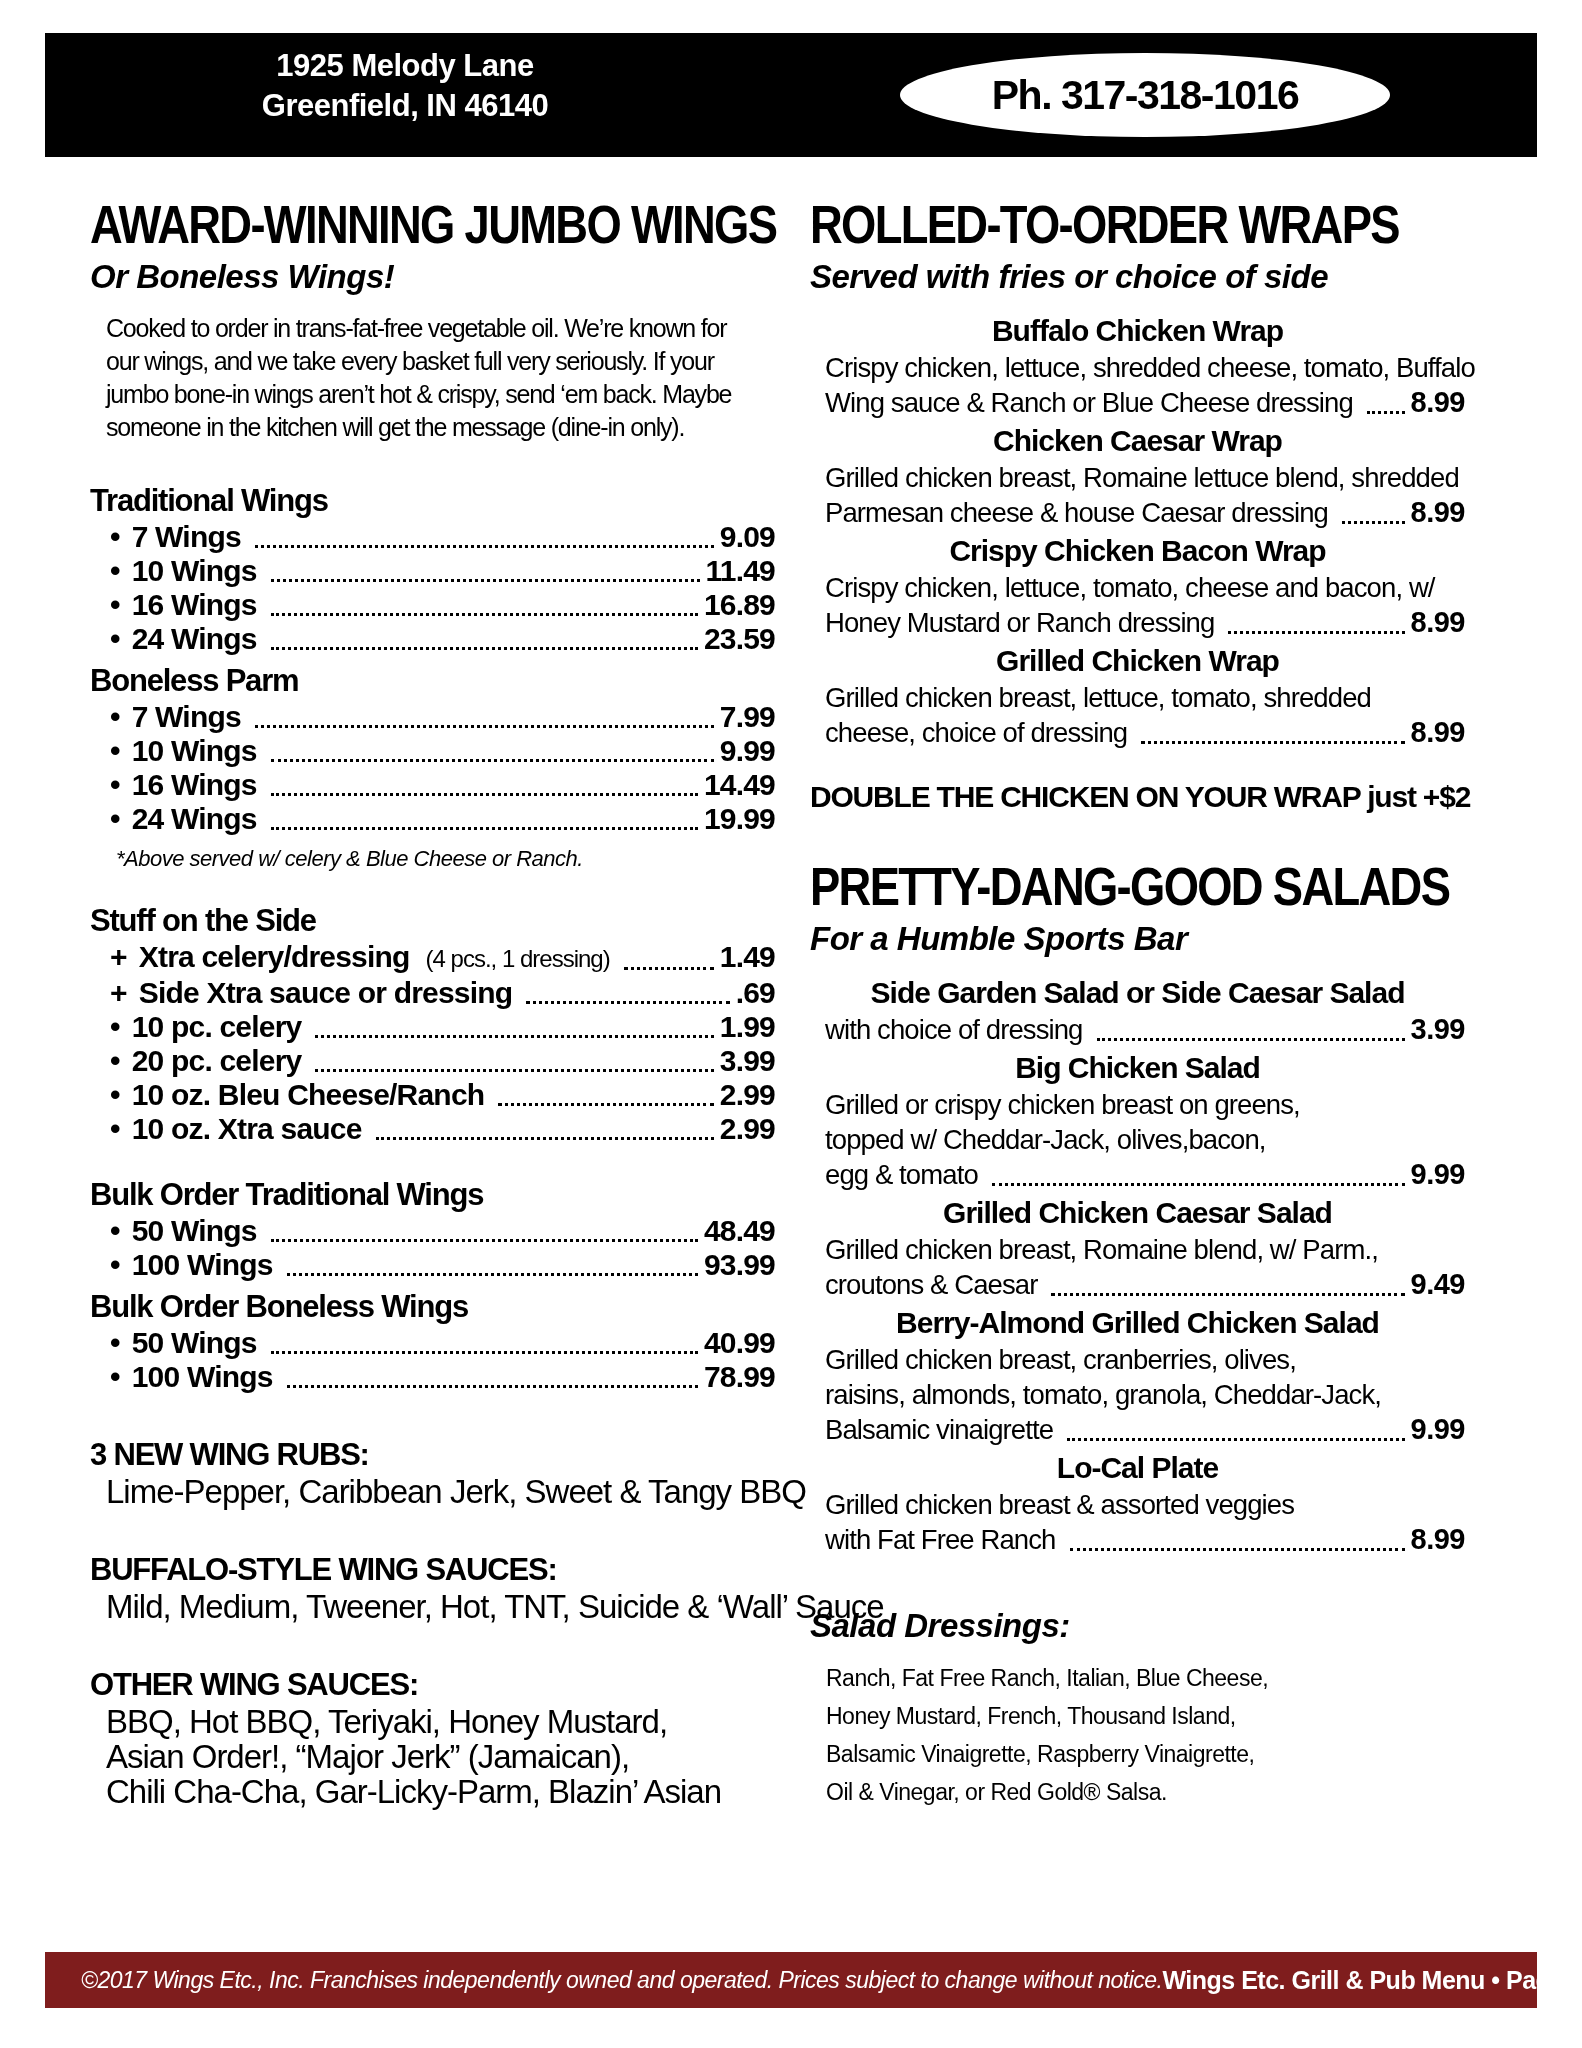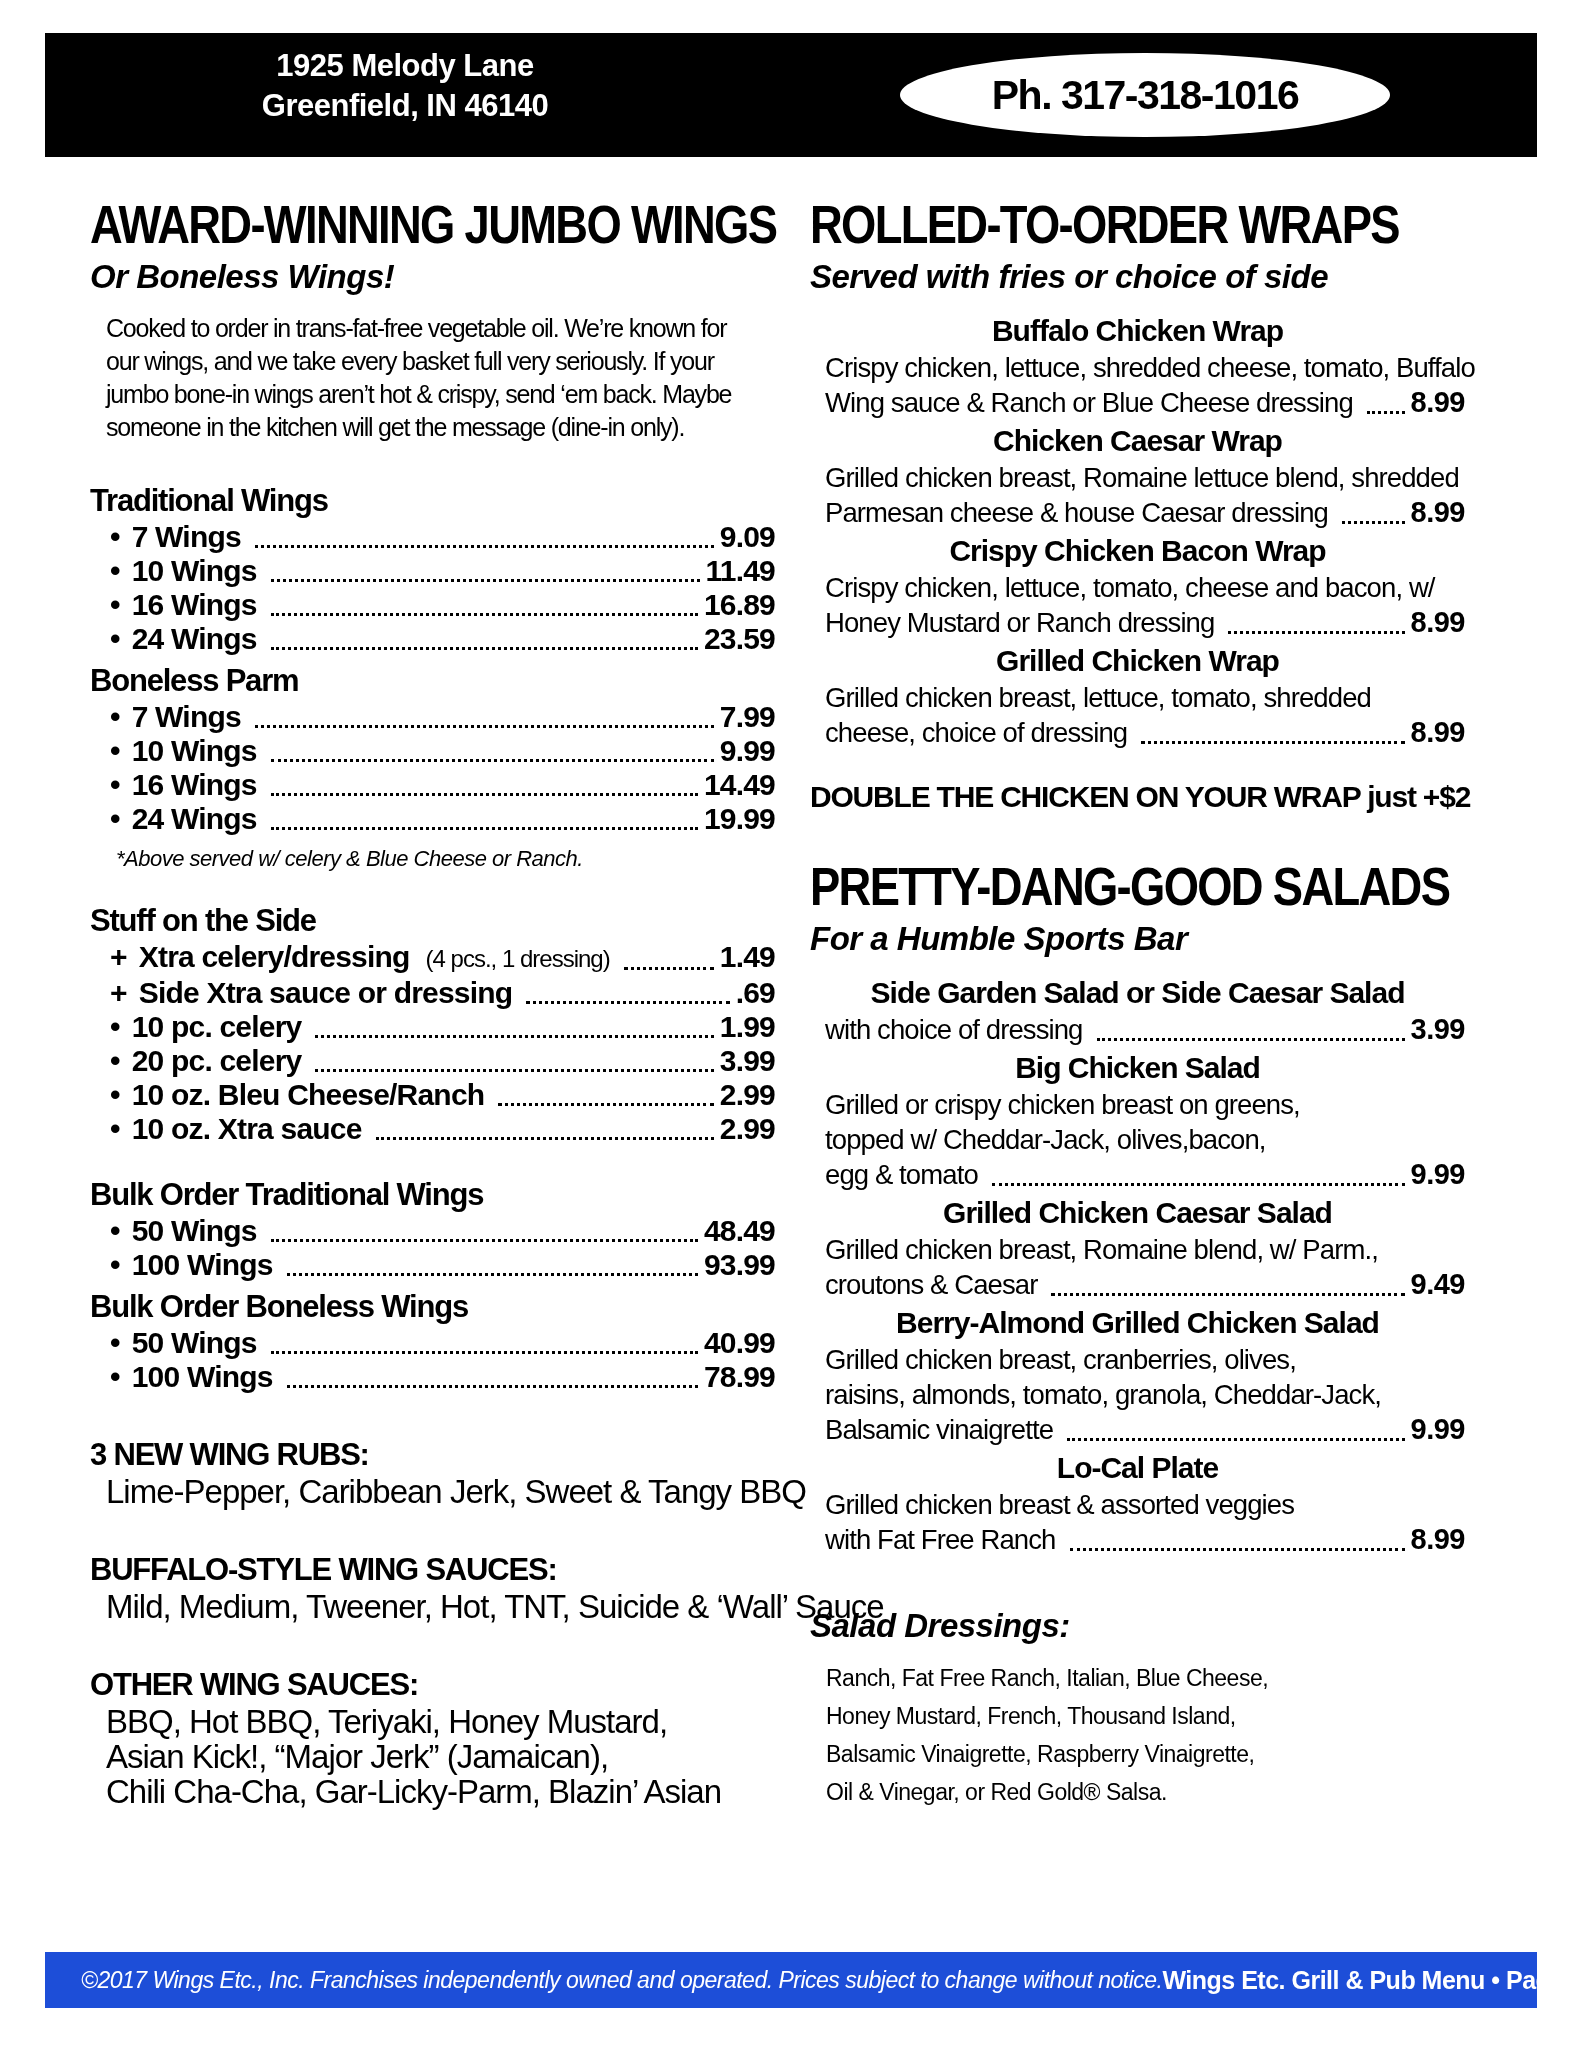--- a/index.html
+++ b/index.html
@@ -45,21 +45,21 @@
   .dish-name{font-size:30px;font-weight:bold;letter-spacing:-1px;line-height:38px;text-align:center;}
   .dish-desc{font-size:27.5px;line-height:35px;letter-spacing:-.9px;margin-left:15px;white-space:nowrap;}
   .drow{display:flex;align-items:flex-start;margin-left:15px;font-size:27.5px;line-height:35px;letter-spacing:-.9px;}
   .drow .price{font-size:29px;letter-spacing:-.5px;}
   .promo{font-size:30px;font-weight:bold;letter-spacing:-1.2px;margin:30px 0 44px;white-space:nowrap;}
 
   .dress-head{font-size:33px;font-weight:bold;font-style:italic;letter-spacing:-.5px;margin:50px 0 14px;}
   .dress-line{font-size:23px;line-height:38px;letter-spacing:-.5px;margin-left:16px;white-space:nowrap;}
 
   
-  .botbar{position:absolute;left:45px;top:1952px;width:1492px;height:56px;background:#1d4ed8;color:#fff;
+  .botbar{position:absolute;left:45px;top:1952px;width:1492px;height:56px;background:#7f1d1d;color:#fff;
           display:flex;align-items:center;justify-content:space-between;padding:0 36px;box-sizing:border-box;}
   .foot-left{font-style:italic;font-size:23px;letter-spacing:-.5px;white-space:nowrap;}
   .foot-right{font-weight:bold;font-size:25px;letter-spacing:-.5px;white-space:nowrap;}
 </style>
 </head>
 <body>
 
 <div class="page">
 
   <div class="topbar">
@@ -205,21 +205,21 @@
     </div>
 
     <div class="group-head mt-xl">3 NEW WING RUBS:</div>
     <div class="sauce-line">Lime-Pepper, Caribbean Jerk, Sweet &amp; Tangy BBQ</div>
 
     <div class="group-head mt-xl">BUFFALO-STYLE WING SAUCES:</div>
     <div class="sauce-line">Mild, Medium, Tweener, Hot, TNT, Suicide &amp; ‘Wall’ Sauce</div>
 
     <div class="group-head mt-xl">OTHER WING SAUCES:</div>
     <div class="sauce-line">BBQ, Hot BBQ, Teriyaki, Honey Mustard,</div>
-    <div class="sauce-line">Asian Kick!, “Major Jerk” (Jamaican),</div>
+    <div class="sauce-line">Asian Order!, “Major Jerk” (Jamaican),</div>
     <div class="sauce-line">Chili Cha-Cha, Gar-Licky-Parm, Blazin’ Asian</div>
   </div>
 
   <div class="col-right">
     <h1 class="big-title">ROLLED-TO-ORDER WRAPS</h1>
     <div class="sub-title">Served with fries or choice of side</div>
 
     <div class="dish">
       <div class="dish-name">Buffalo Chicken Wrap</div>
       <div class="dish-desc">Crispy chicken, lettuce, shredded cheese, tomato, Buffalo</div>

